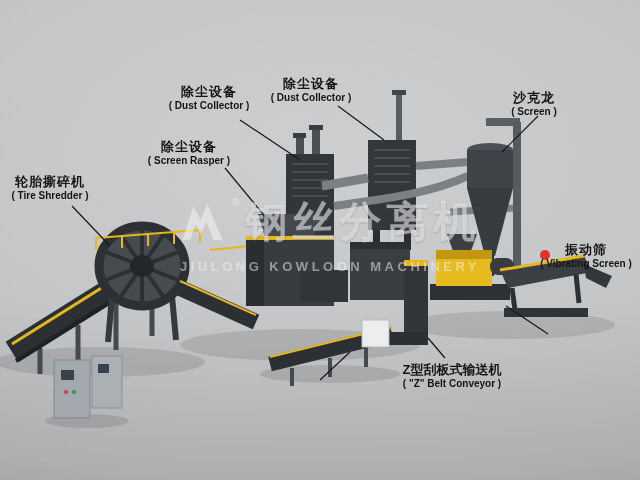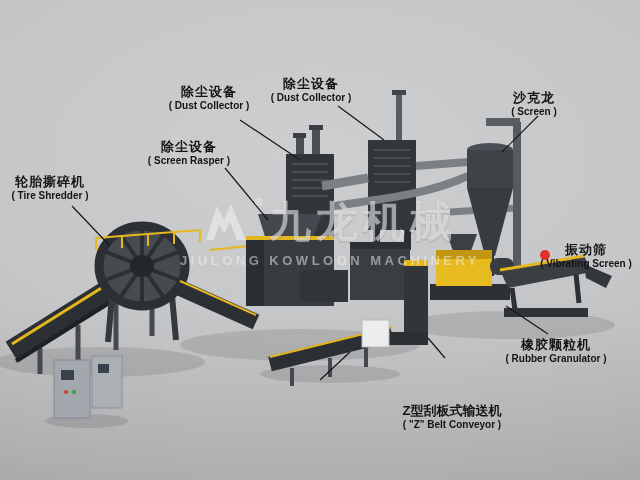--- a/index.html
+++ b/index.html
@@ -16,38 +16,38 @@
   .callout {
     position: absolute;
     transform: translateX(-50%);
     text-align: center;
     color: #141414;
     line-height: 1.2;
     white-space: nowrap;
   }
   .callout .zh { font-weight: bold; font-size: 13px; letter-spacing: 1px; }
   .callout .en { font-weight: bold; font-size: 10px; letter-spacing: 0; }
-  .callout.small .zh { font-size: 13px; letter-spacing: 0; margin-top: 41px; }
+  .callout.small .zh { font-size: 13px; letter-spacing: 0; }
 
   .watermark {
     position: absolute; left: 330px; top: 194px;
     transform: translateX(-50%);
     text-align: center;
     pointer-events: none;
     user-select: none;
   }
   .wm-row { display: flex; align-items: center; justify-content: center; gap: 6px; }
   .wm-zh {
     font-size: 42px; font-weight: bold; letter-spacing: 5px;
     color: rgba(244,244,246,0.55);
     text-shadow: 0 1px 2px rgba(90,90,95,0.30);
   }
   .wm-reg { font-size: 11px; color: rgba(244,244,246,0.6); align-self: flex-start; margin-top: 2px; }
   .wm-en {
-    margin-top: 3px; font-size: 13px; font-weight: bold; letter-spacing: 3.5px;
+    margin-top: 9px; font-size: 13px; font-weight: bold; letter-spacing: 3.5px;
     color: rgba(244,244,246,0.5);
   }
 </style>
 </head>
 <body>
 
 <div class="canvas">
 
   <svg class="scene" viewBox="0 0 640 480">
     <defs>
@@ -206,21 +206,21 @@
     </g>
     <circle cx="545" cy="255" r="5" fill="#e03226"></circle>
   </svg>
 
   <div class="watermark">
     <div class="wm-row">
       <svg width="46" height="40" viewBox="0 0 46 40">
         <polygon points="3,38 14,4 21,18 28,2 43,38 34,38 27,20 21,32 16,22 11,38" fill="rgba(244,244,246,0.55)"></polygon>
       </svg>
       <span class="wm-reg">®</span>
-      <span class="wm-zh">九龙机械</span>
+      <span class="wm-zh">钢丝分离机</span>
     </div>
     <div class="wm-en">JIULONG KOWLOON MACHINERY</div>
   </div>
 
   <div class="callout" style="left:209px; top:84px">
     <div class="zh">除尘设备</div>
     <div class="en">( Dust Collector )</div>
   </div>
 
   <div class="callout" style="left:311px; top:76px">
@@ -241,24 +241,20 @@
   <div class="callout" style="left:586px; top:242px">
     <div class="zh">振动筛</div>
     <div class="en">( Vibrating Screen )</div>
   </div>
 
   <div class="callout" style="left:50px; top:174px">
     <div class="zh">轮胎撕碎机</div>
     <div class="en">( Tire Shredder )</div>
   </div>
 
-  <div class="callout" style="left:556px; top:337px">
-    <div class="zh">橡胶颗粒机</div>
-    <div class="en">( Rubber Granulator )</div>
-  </div>
 
   <div class="callout small" style="left:452px; top:362px">
     <div class="zh">Z型刮板式输送机</div>
     <div class="en">( "Z" Belt Conveyor )</div>
   </div>
 
 
 </div>
 
 </body></html>

